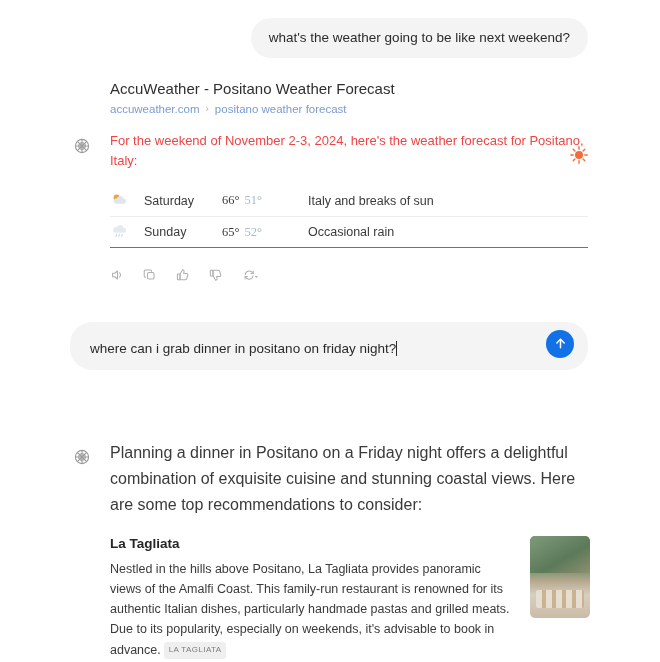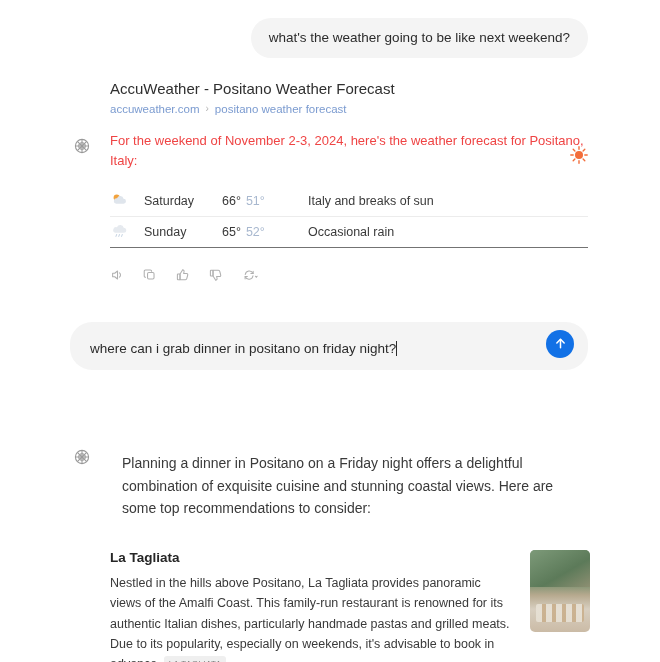--- a/index.html
+++ b/index.html
@@ -94,21 +94,21 @@
   .forecast-table td {
     font-size: 12.5px;
     color: #3a3a3a;
     vertical-align: middle;
     padding: 0;
     border-bottom: 1px solid #ececec;
   }
   .forecast-table tr:last-child td { border-bottom: 1px solid #737373; }
   .fc-icon { width: 34px; }
   .fc-day { width: 78px; color: #3a3a3a; }
-  .fc-temp { width: 86px; }
+  .fc-temp { width: 86px; font-family: Liberation Serif, serif; }
   .fc-temp .hi { color: #3a3a3a; }
   .fc-temp .lo { color: #a8b8cf; margin-left: 5px; }
   .fc-desc { color: #3a3a3a; }
 
   .advice-text {
     font-size: 12.5px;
     color: #3a3a3a;
     line-height: 1.6;
     margin: 14px 0 0 0;
   }
@@ -192,24 +192,24 @@
   }
   .logo-mark2 {
     position: absolute;
     left: 4px;
     top: 9px;
     width: 16px; height: 16px;
     color: #9a9a9a;
   }
   .answer2-body { padding-left: 40px; }
   .answer2-intro {
-    font-size: 14px;
+    font-size: 16px;
     color: #3a3a3a;
     line-height: 1.62;
-    margin: 12px;
+    margin: 0;
   }
   .rec {
     display: flex;
     gap: 18px;
     padding-top: 18px;
     border-bottom: 1px solid #1d4ed8;
     padding-bottom: 14px;
   }
   .rec:last-child { border-bottom: none; }
   .rec-text { flex: 1; }

